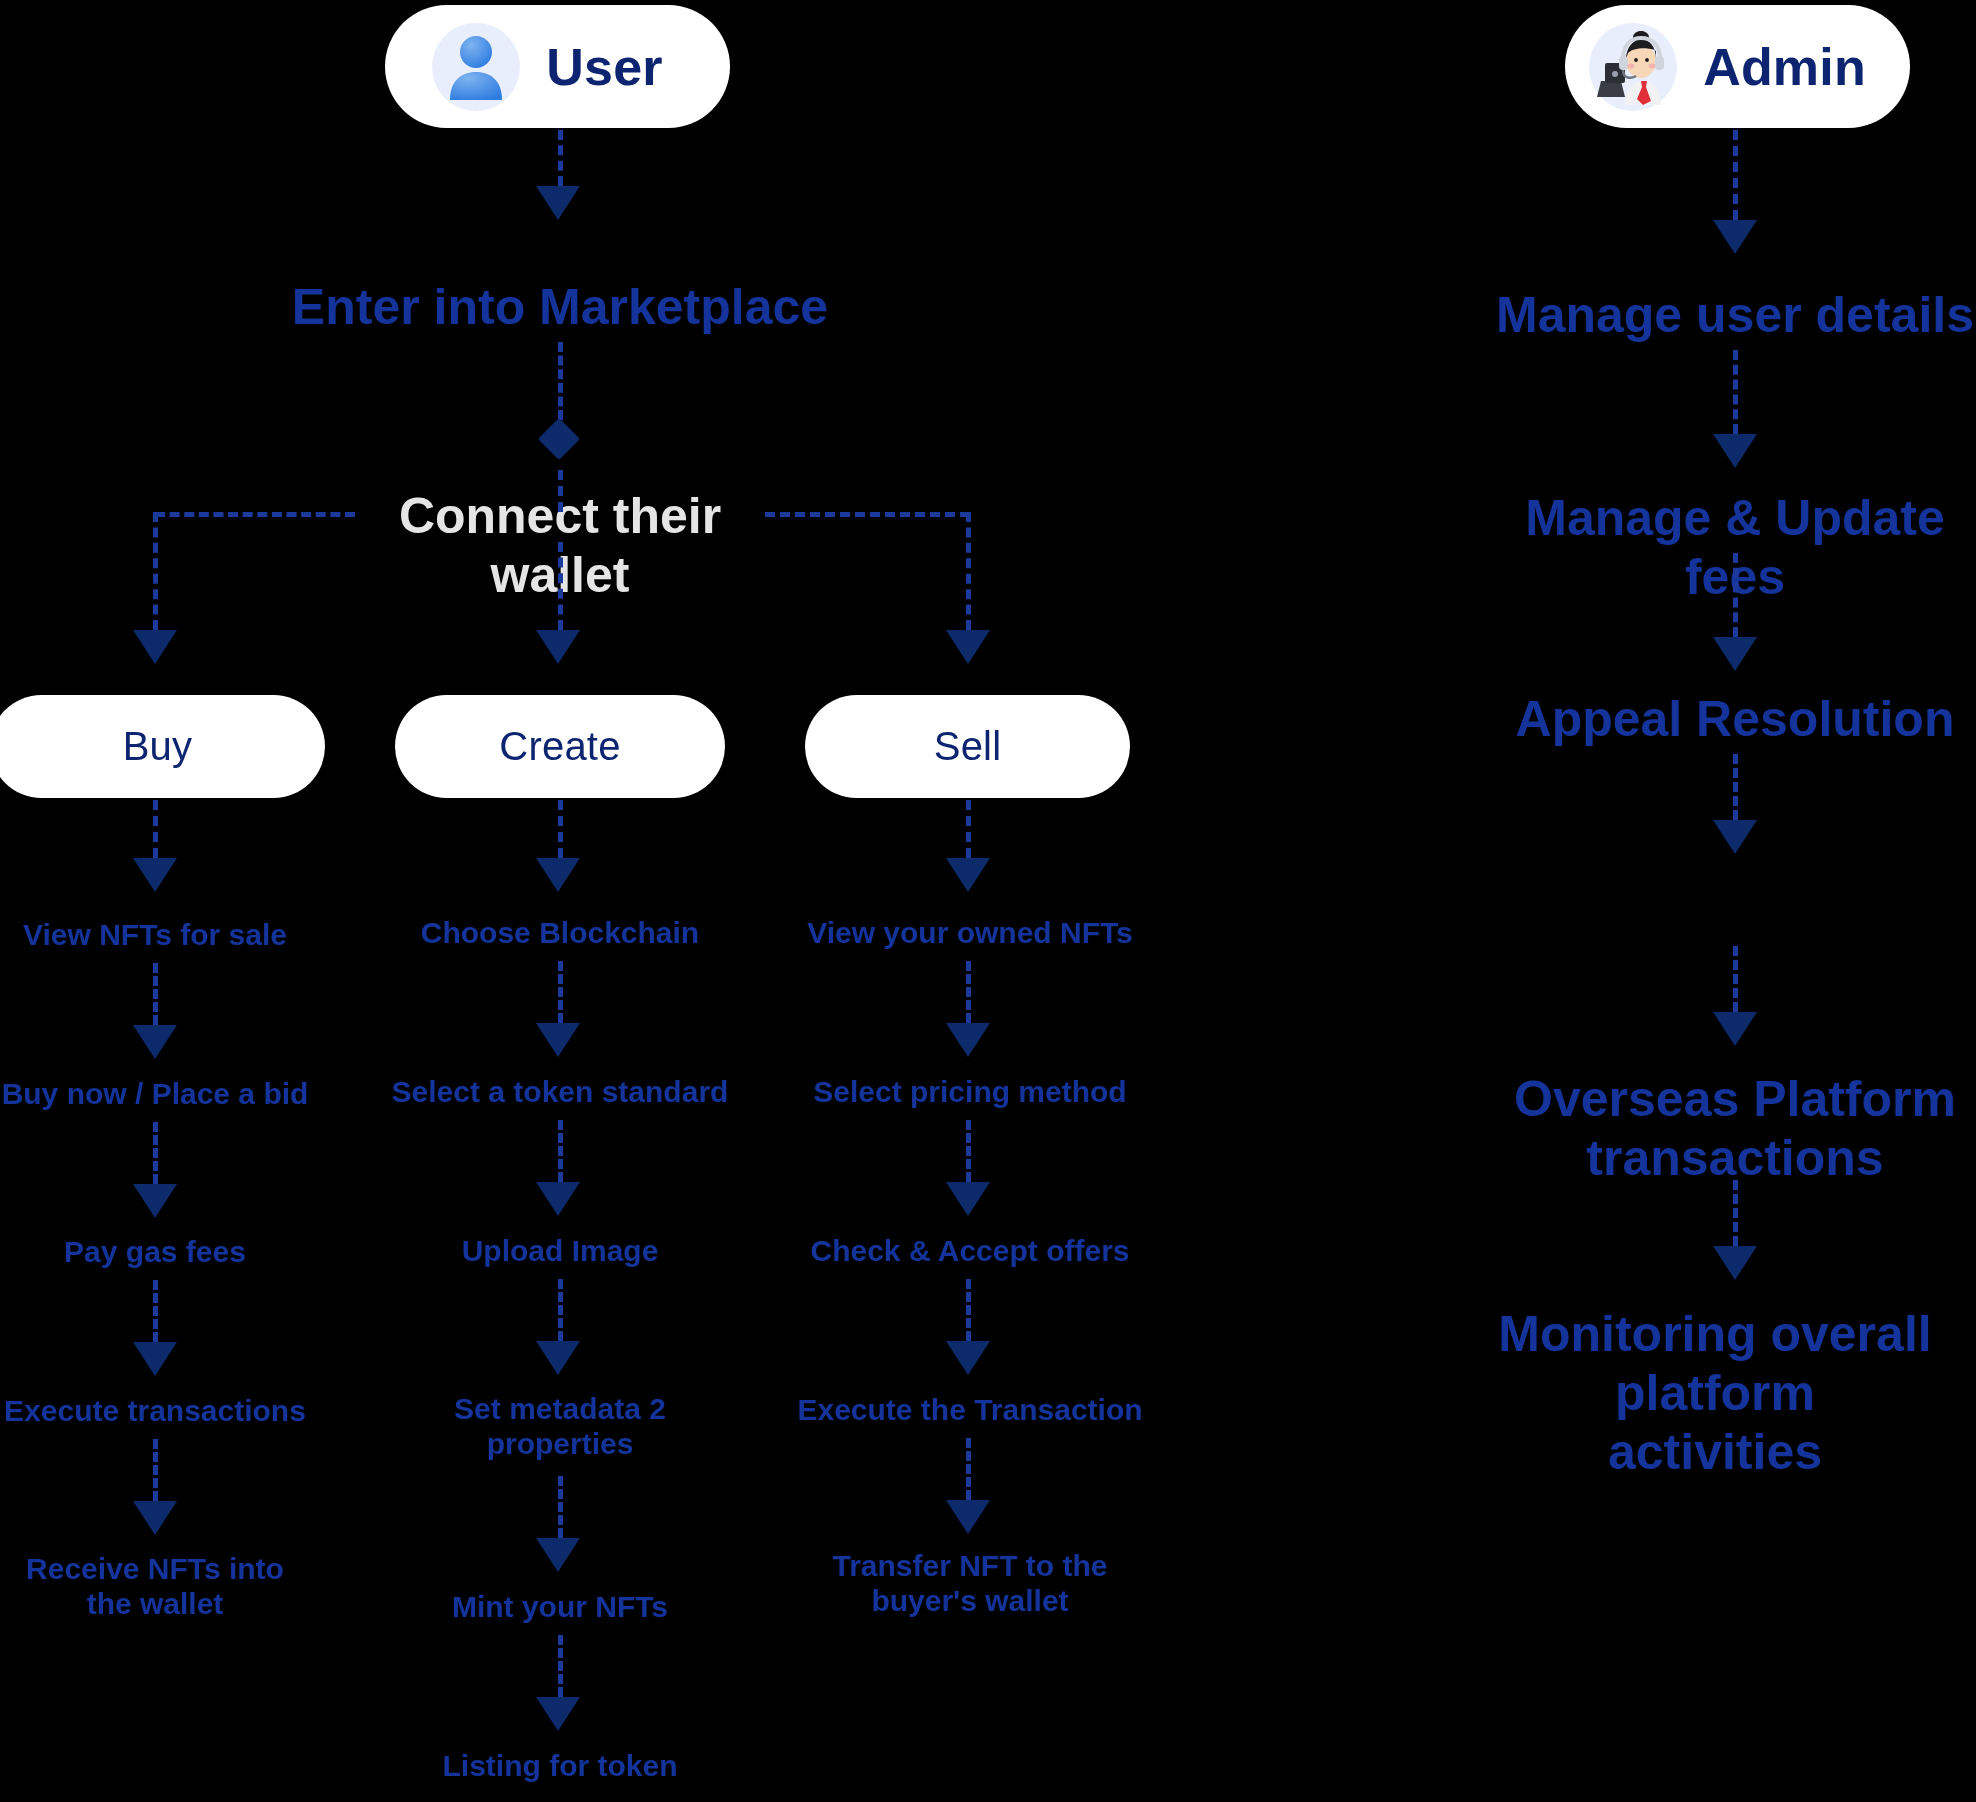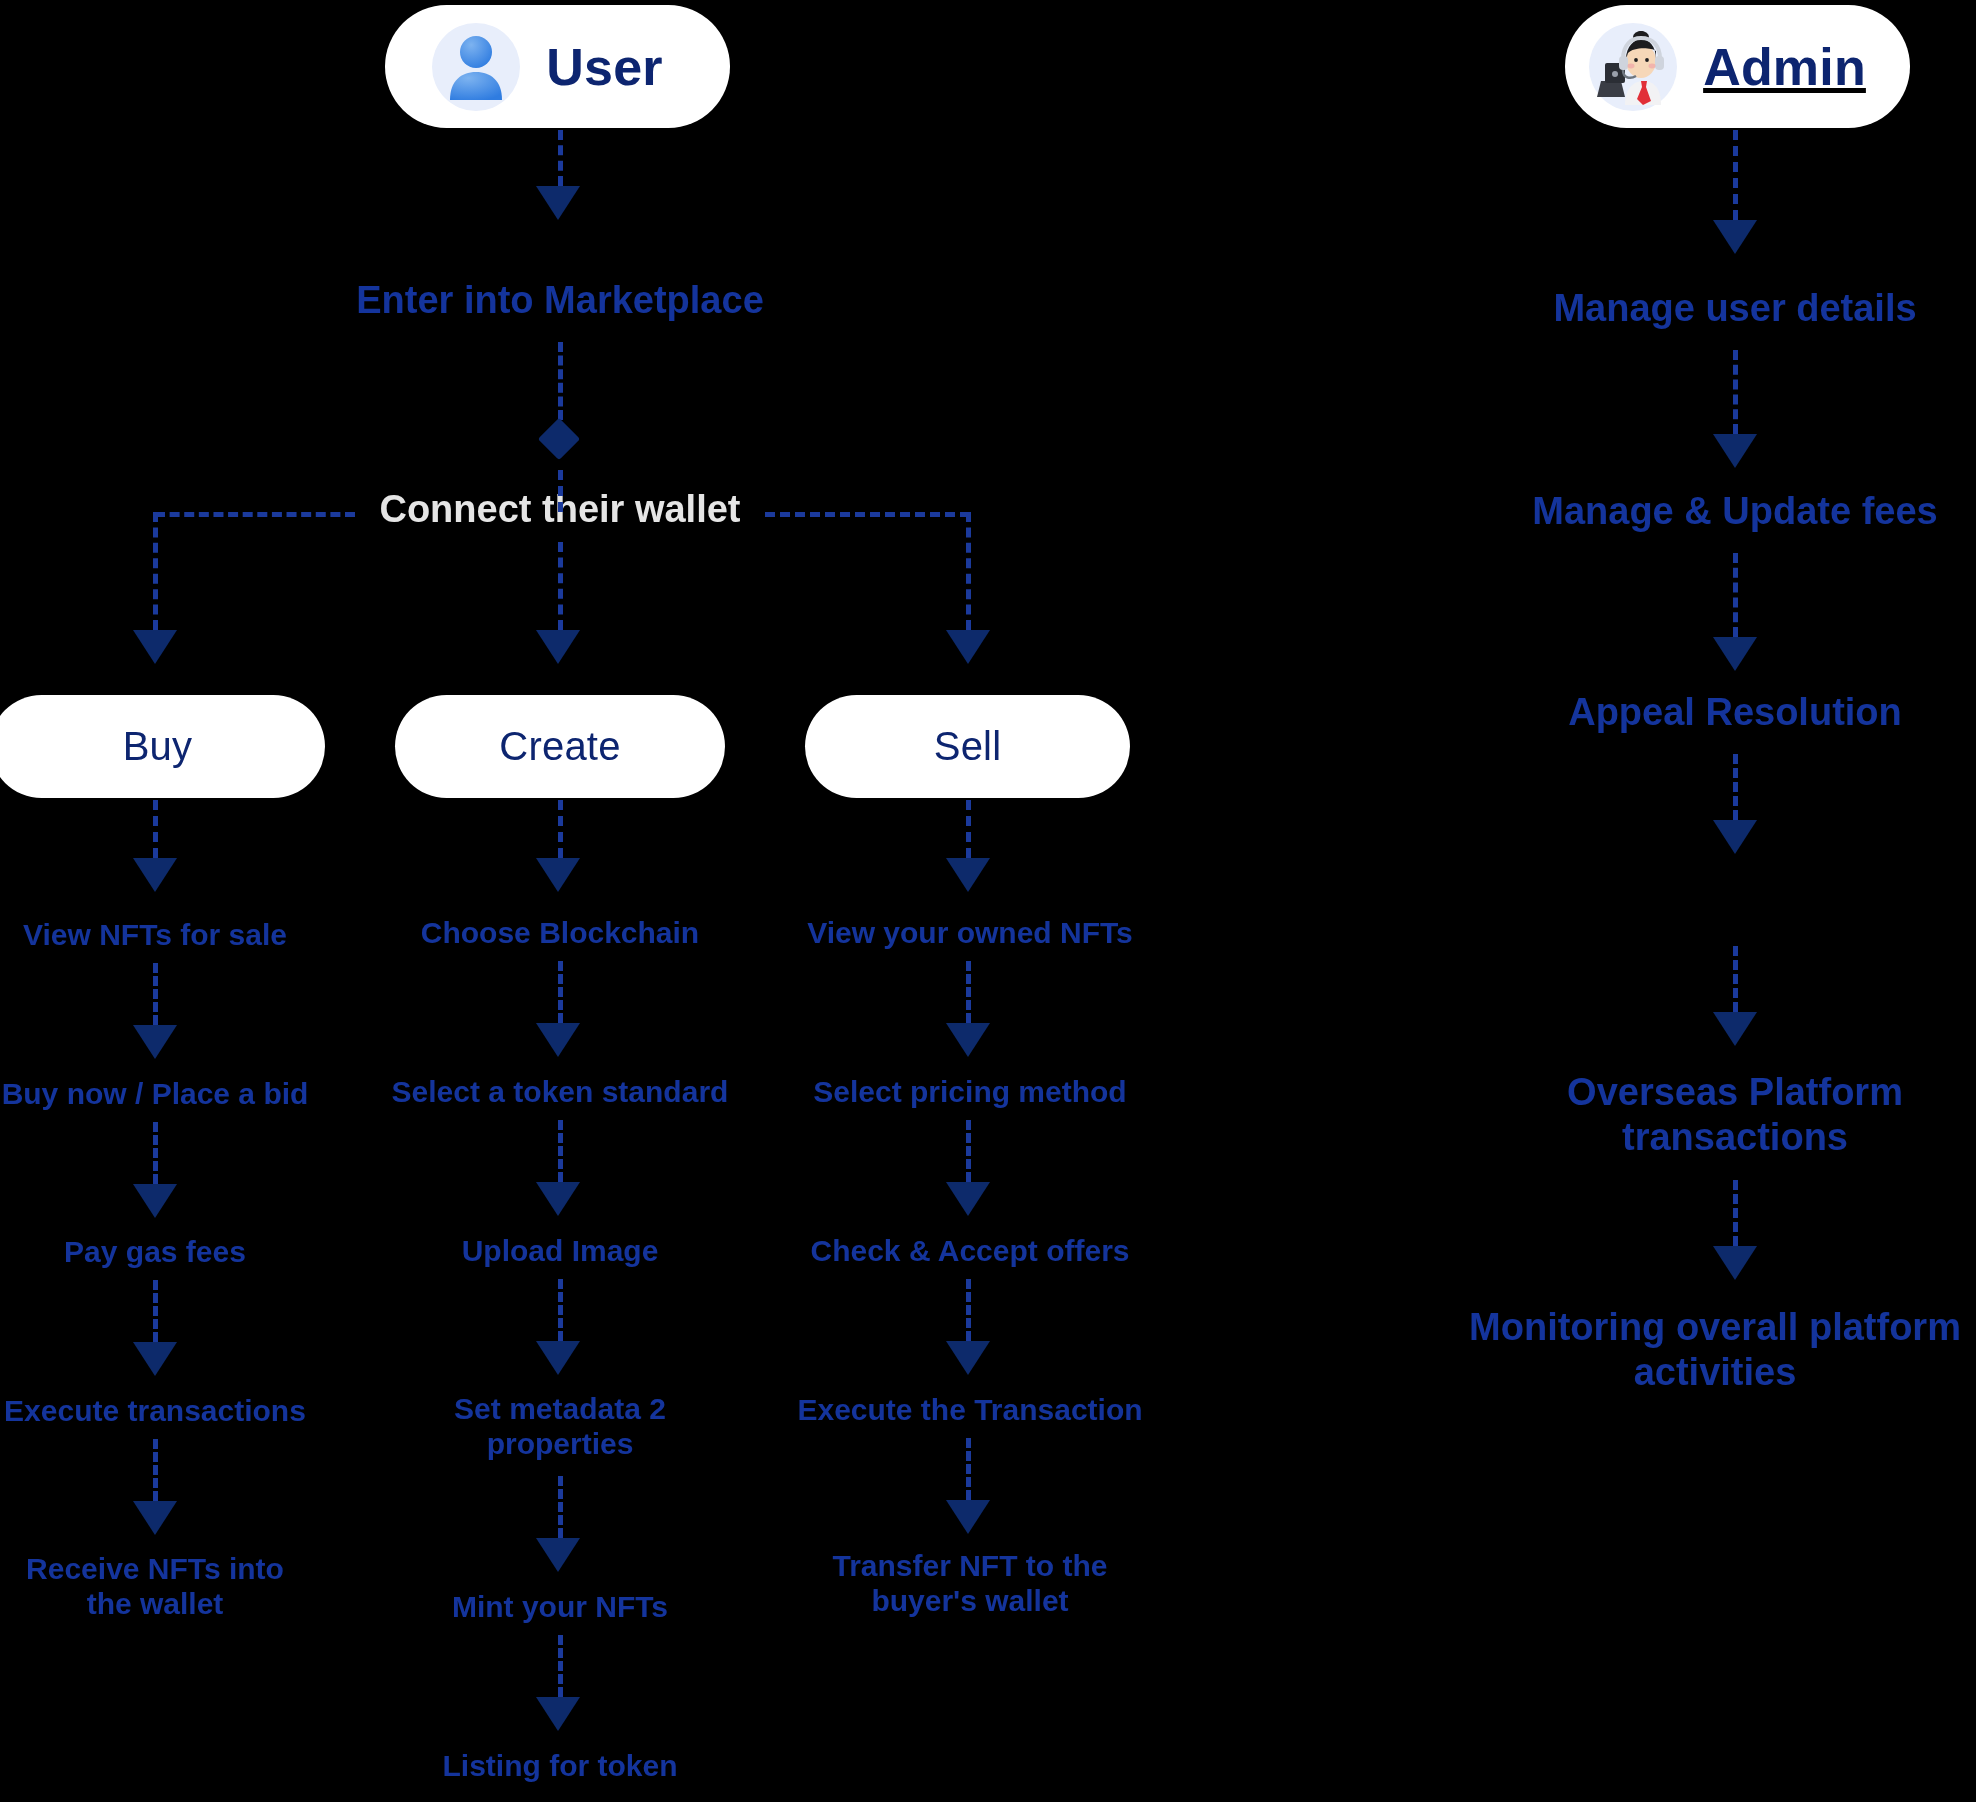--- a/index.html
+++ b/index.html
@@ -22,21 +22,21 @@
           display:flex;align-items:center;justify-content:center;
           flex:0 0 auto;position:relative;}
   .avatar svg{display:block;}
 
   .choice-pill .pill-label{font-size:40px;font-weight:normal;color:#0d2570;}
 
   
   .step{position:absolute;text-align:center;color:#14349c;
         font-weight:bold;line-height:1.18;white-space:pre-line;}
   .step.sz-a{font-size:30px;}
-  .step.sz-c{font-size:38px;}
+  .step.sz-c{font-size:50px;}
 
   
   .vline{position:absolute;width:0;border-left:5px dashed #1b3a9c;}
   .hline{position:absolute;height:0;border-top:5px dashed #1b3a9c;}
   .corner{position:absolute;width:0;border-left:5px dashed #1b3a9c;}
 
   .arrow{position:absolute;width:0;height:0;
          border-left:22px solid transparent;
          border-right:22px solid transparent;
          border-top:34px solid #0d2a6b;}
@@ -164,21 +164,21 @@
 
   <div class="vline" style="left:966px;top:1279px;height:62px;"></div>
   <div class="arrow" style="left:946px;top:1341px;"></div>
   <div class="step sz-a" style="left:785px;top:1392px;width:370px;">Execute the Transaction</div>
 
   <div class="vline" style="left:966px;top:1438px;height:62px;"></div>
   <div class="arrow" style="left:946px;top:1500px;"></div>
   <div class="step sz-a" style="left:790px;top:1548px;width:360px;">Transfer NFT to the
 buyer's wallet</div>
 
-  <div class="pill actor-pill" style="left:1565px;top:5px;width:345px;height:123px;text-decoration:underline;">
+  <div class="pill actor-pill" style="left:1565px;top:5px;width:345px;height:123px;">
     <div class="avatar">
       <svg width="76" height="76" viewBox="0 0 76 76">
 
         <path d="M6 52 L26 52 L30 68 L2 68 Z" fill="#3a3d45"></path>
         <rect x="10" y="34" width="20" height="20" rx="2" fill="#2b2e35"></rect>
         <circle cx="20" cy="45" r="3" fill="#9aa0ab"></circle>
 
         <path d="M30 76 C30 58 40 52 48 52 C58 52 66 58 66 76 Z" fill="#f2f2f4"></path>
 
         <path d="M46 52 L52 52 L51 58 L56 72 L48 76 L42 70 L47 58 Z" fill="#e12f38"></path>

